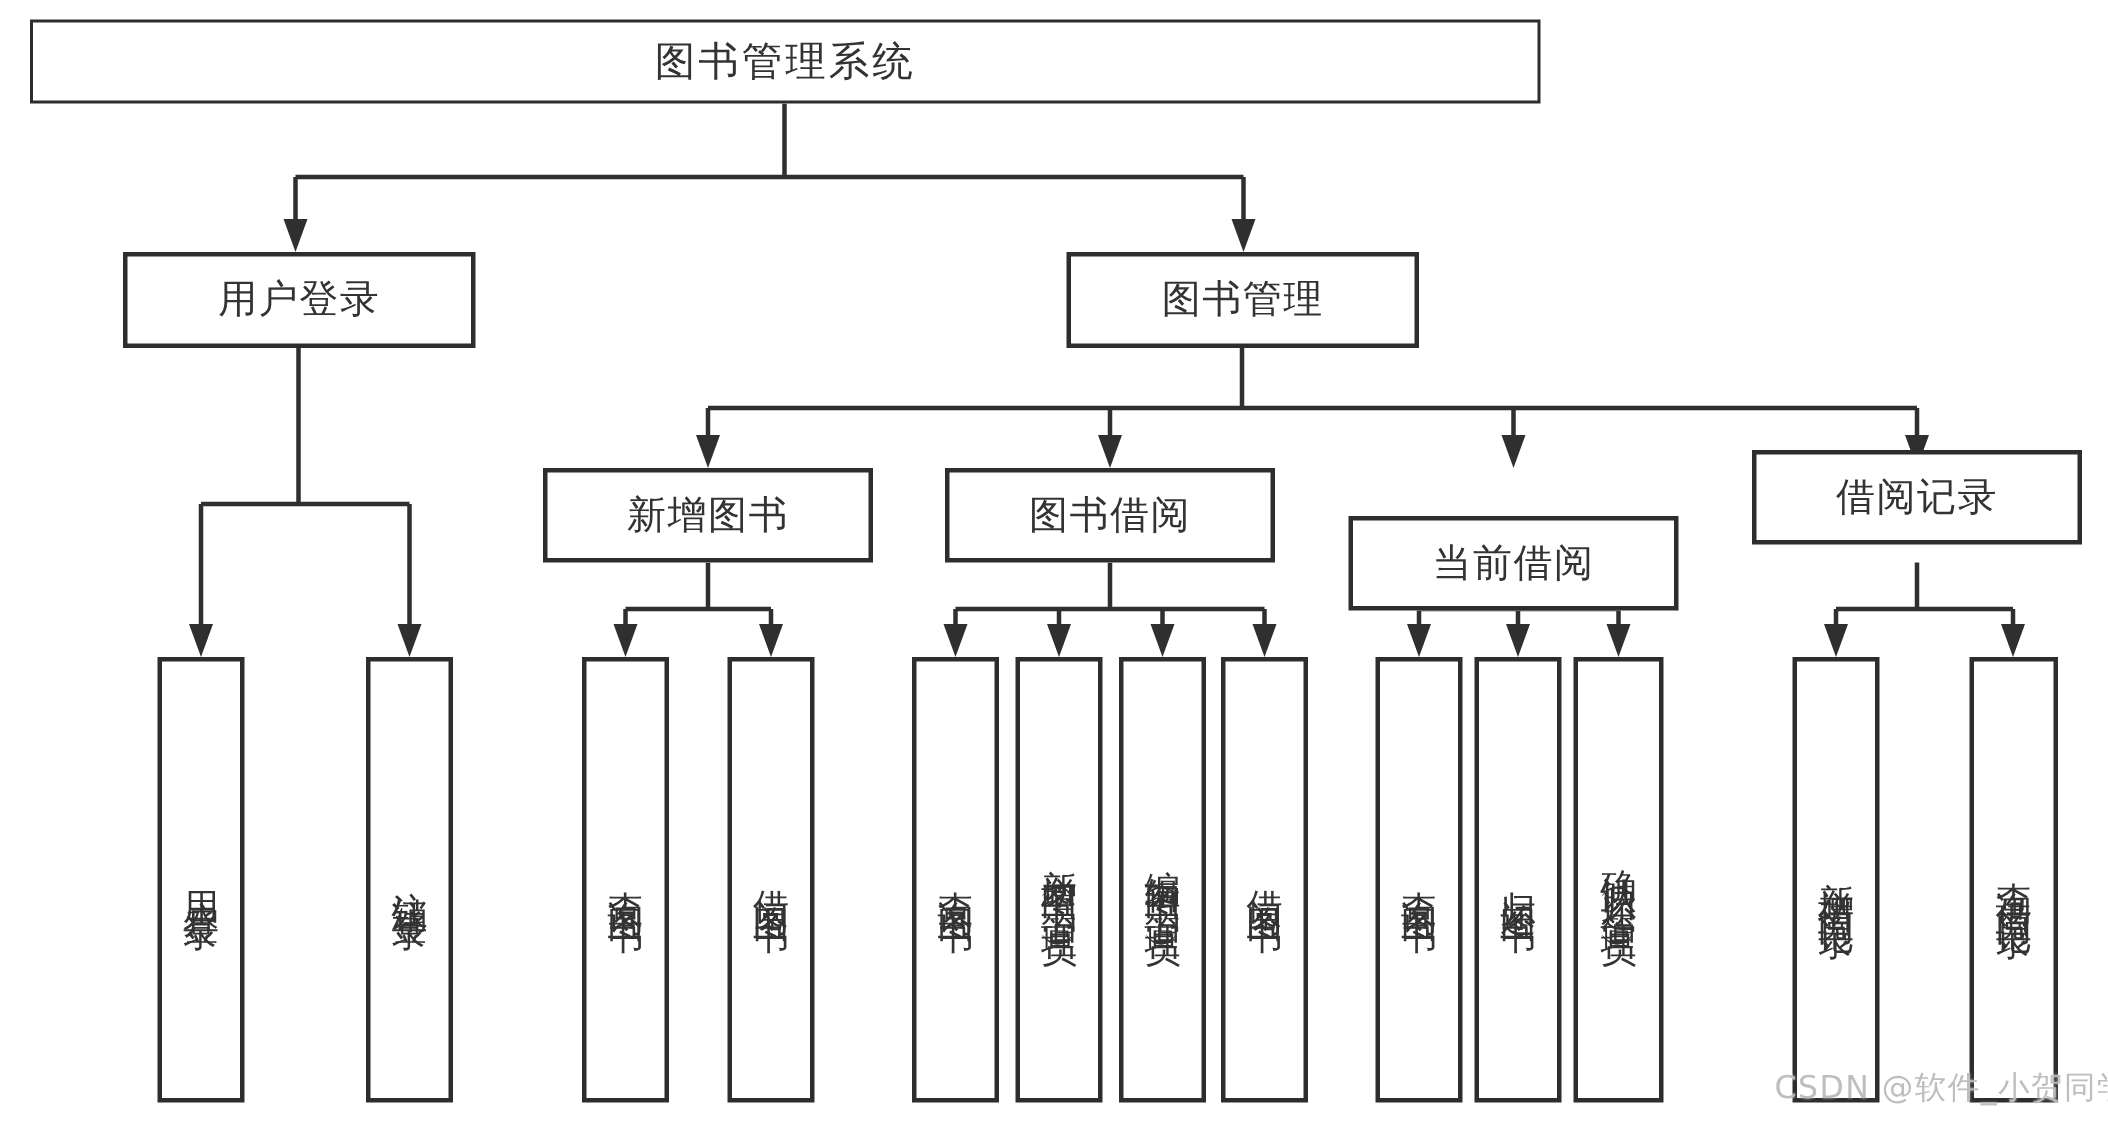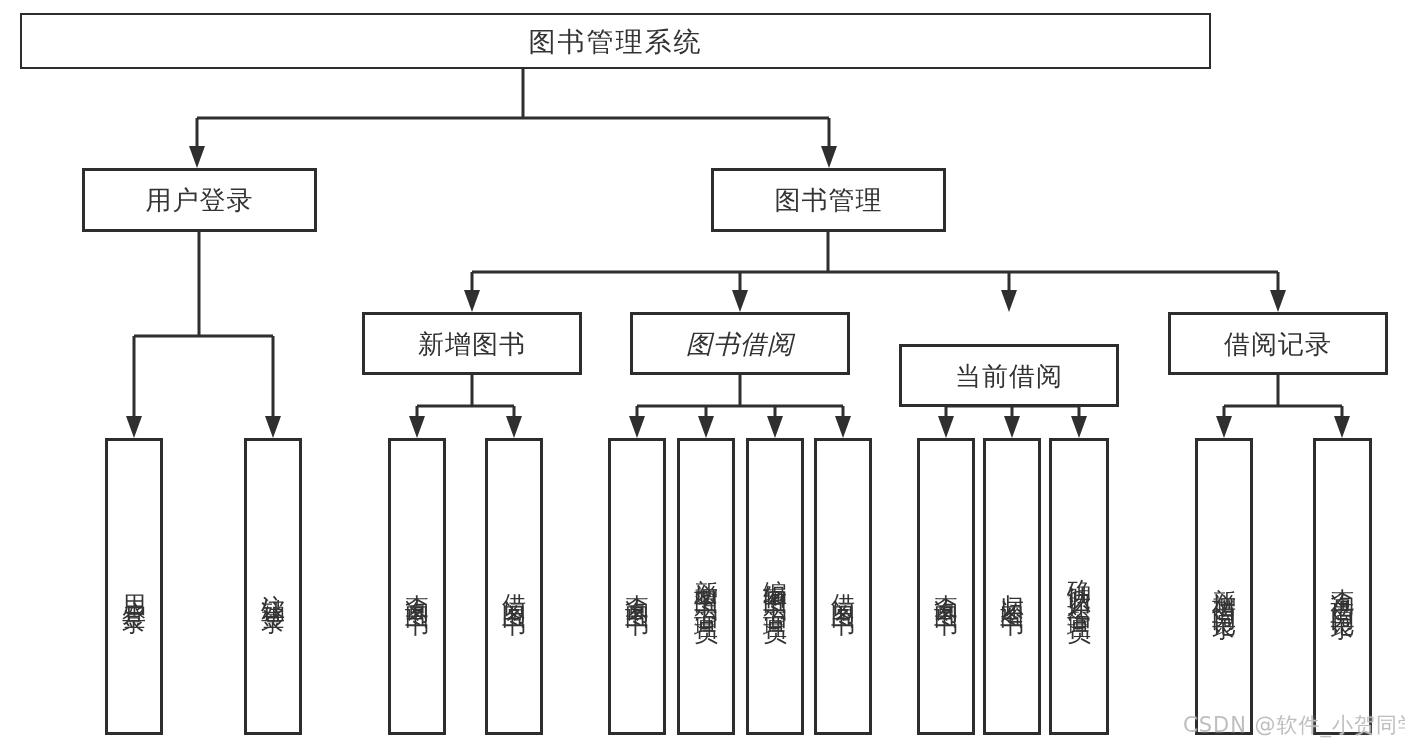--- a/index.html
+++ b/index.html
@@ -90,41 +90,41 @@
       <polygon points="767,416 783,416 775,438"></polygon>
       <polygon points="835,416 851,416 843,438"></polygon>
       <polygon points="938,416 954,416 946,438"></polygon>
       <polygon points="1004,416 1020,416 1012,438"></polygon>
       <polygon points="1071,416 1087,416 1079,438"></polygon>
       <polygon points="1216,416 1232,416 1224,438"></polygon>
       <polygon points="1334,416 1350,416 1342,438"></polygon>
     </g>
   </svg>
 
-  <div class="node h root" style="left:20px; top:13px; width:1191px; height:56px;">
+  <div class="node h root" style="left:20px; top:13px; width:1007px; height:56px;">
     <span>图书管理系统</span>
   </div>
 
   <div class="node h" style="left:82px; top:168px; width:235px; height:64px;">
     <span>用户登录</span>
   </div>
   <div class="node h" style="left:711px; top:168px; width:235px; height:64px;">
     <span>图书管理</span>
   </div>
 
   <div class="node h" style="left:362px; top:312px; width:220px; height:63px;">
     <span>新增图书</span>
   </div>
-  <div class="node h" style="left:630px; top:312px; width:220px; height:63px;font-style:italic;">
+  <div class="node h" style="left:630px; top:312px; width:220px; height:63px;">
     <span>图书借阅</span>
   </div>
   <div class="node h" style="left:899px; top:312px; width:220px; height:63px;margin-top:32px;">
     <span>当前借阅</span>
   </div>
-  <div class="node h" style="left:1168px; top:312px; width:220px; height:63px;">
+  <div class="node h" style="left:1168px; top:300px; width:220px; height:63px;">
     <span>借阅记录</span>
   </div>
 
   <div class="node v" style="left:105px; top:438px; width:58px; height:297px;">
     <span>用户登录</span>
   </div>
   <div class="node v" style="left:244px; top:438px; width:58px; height:297px;">
     <span>注销登录</span>
   </div>
 

